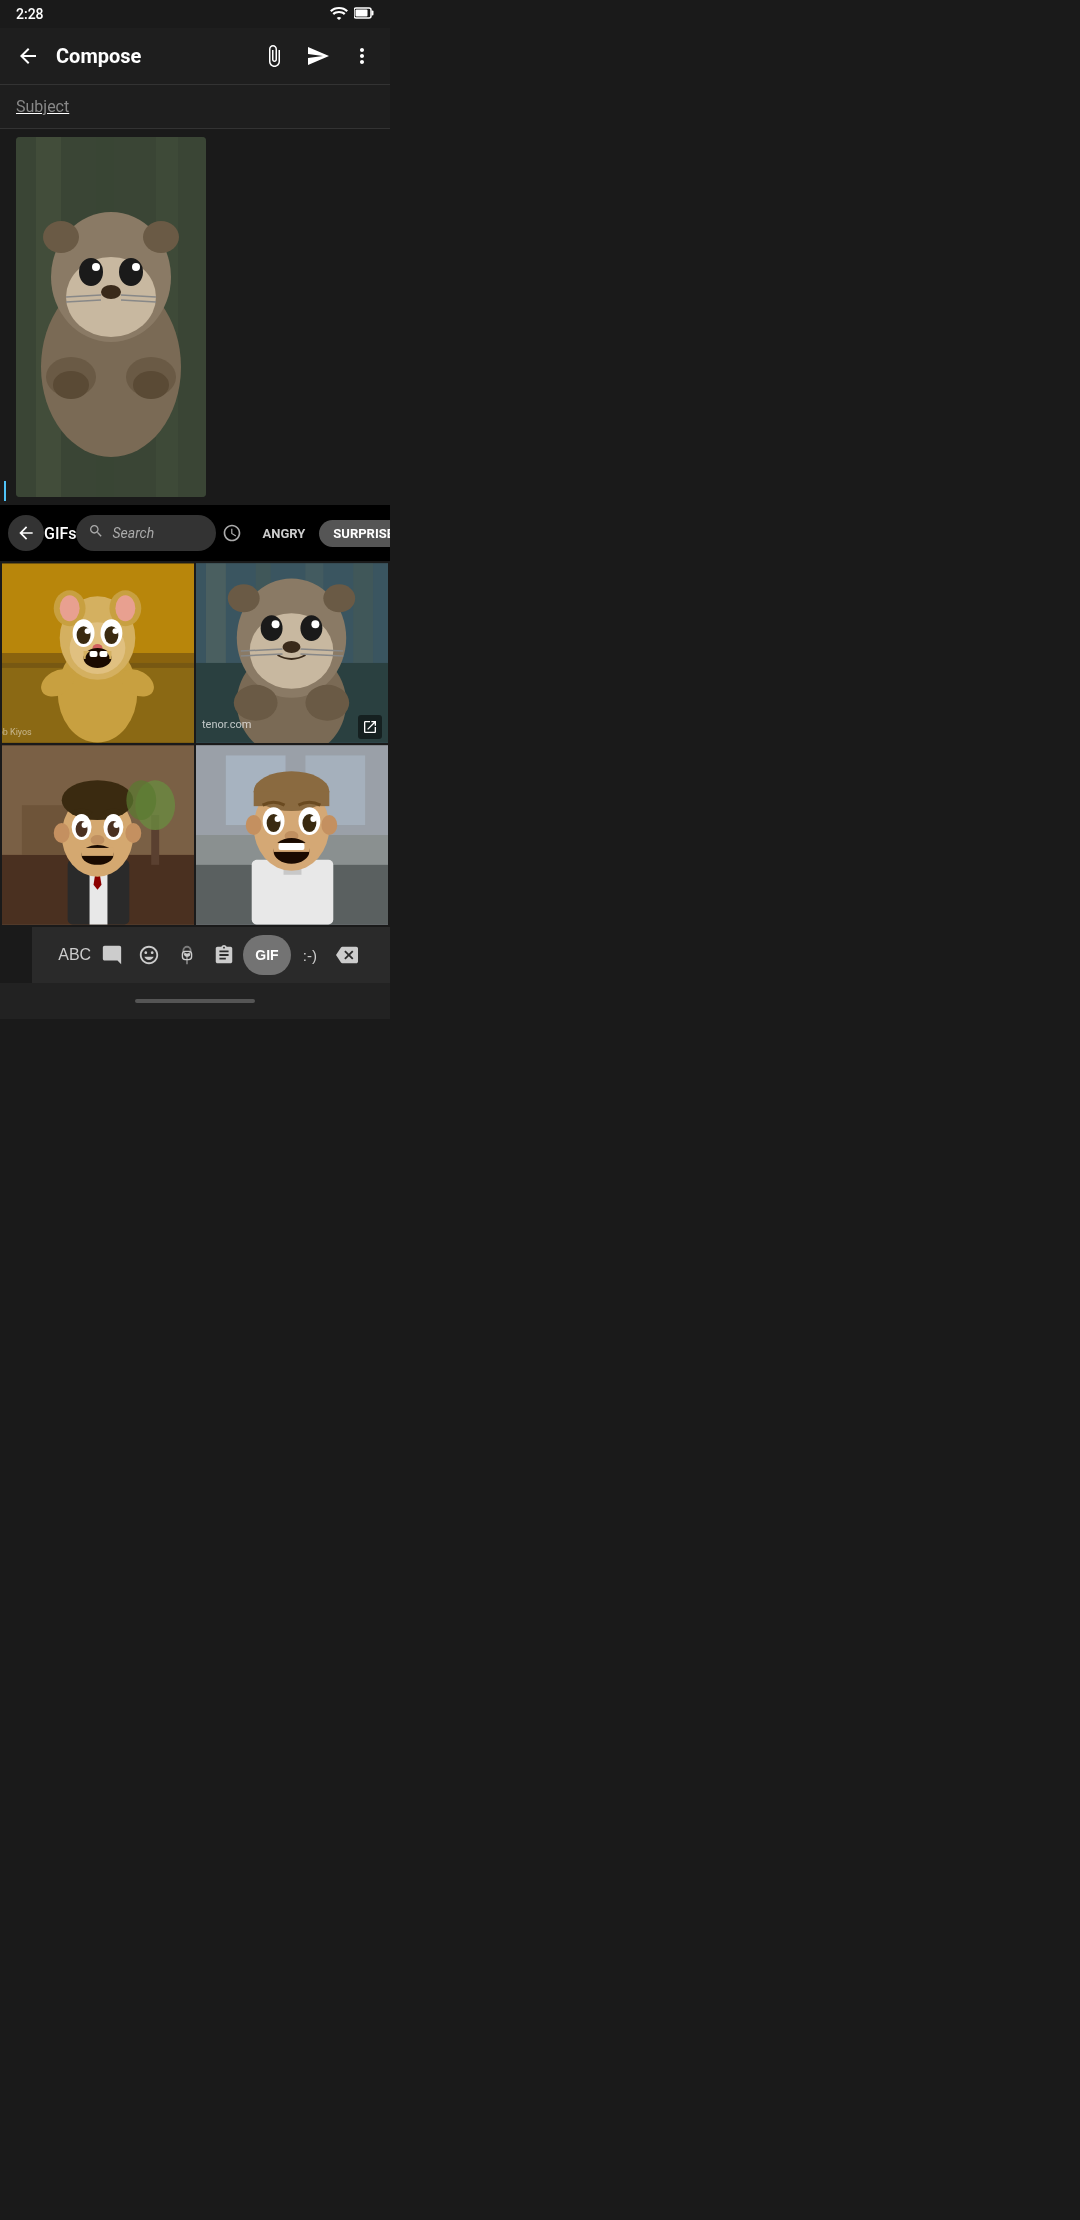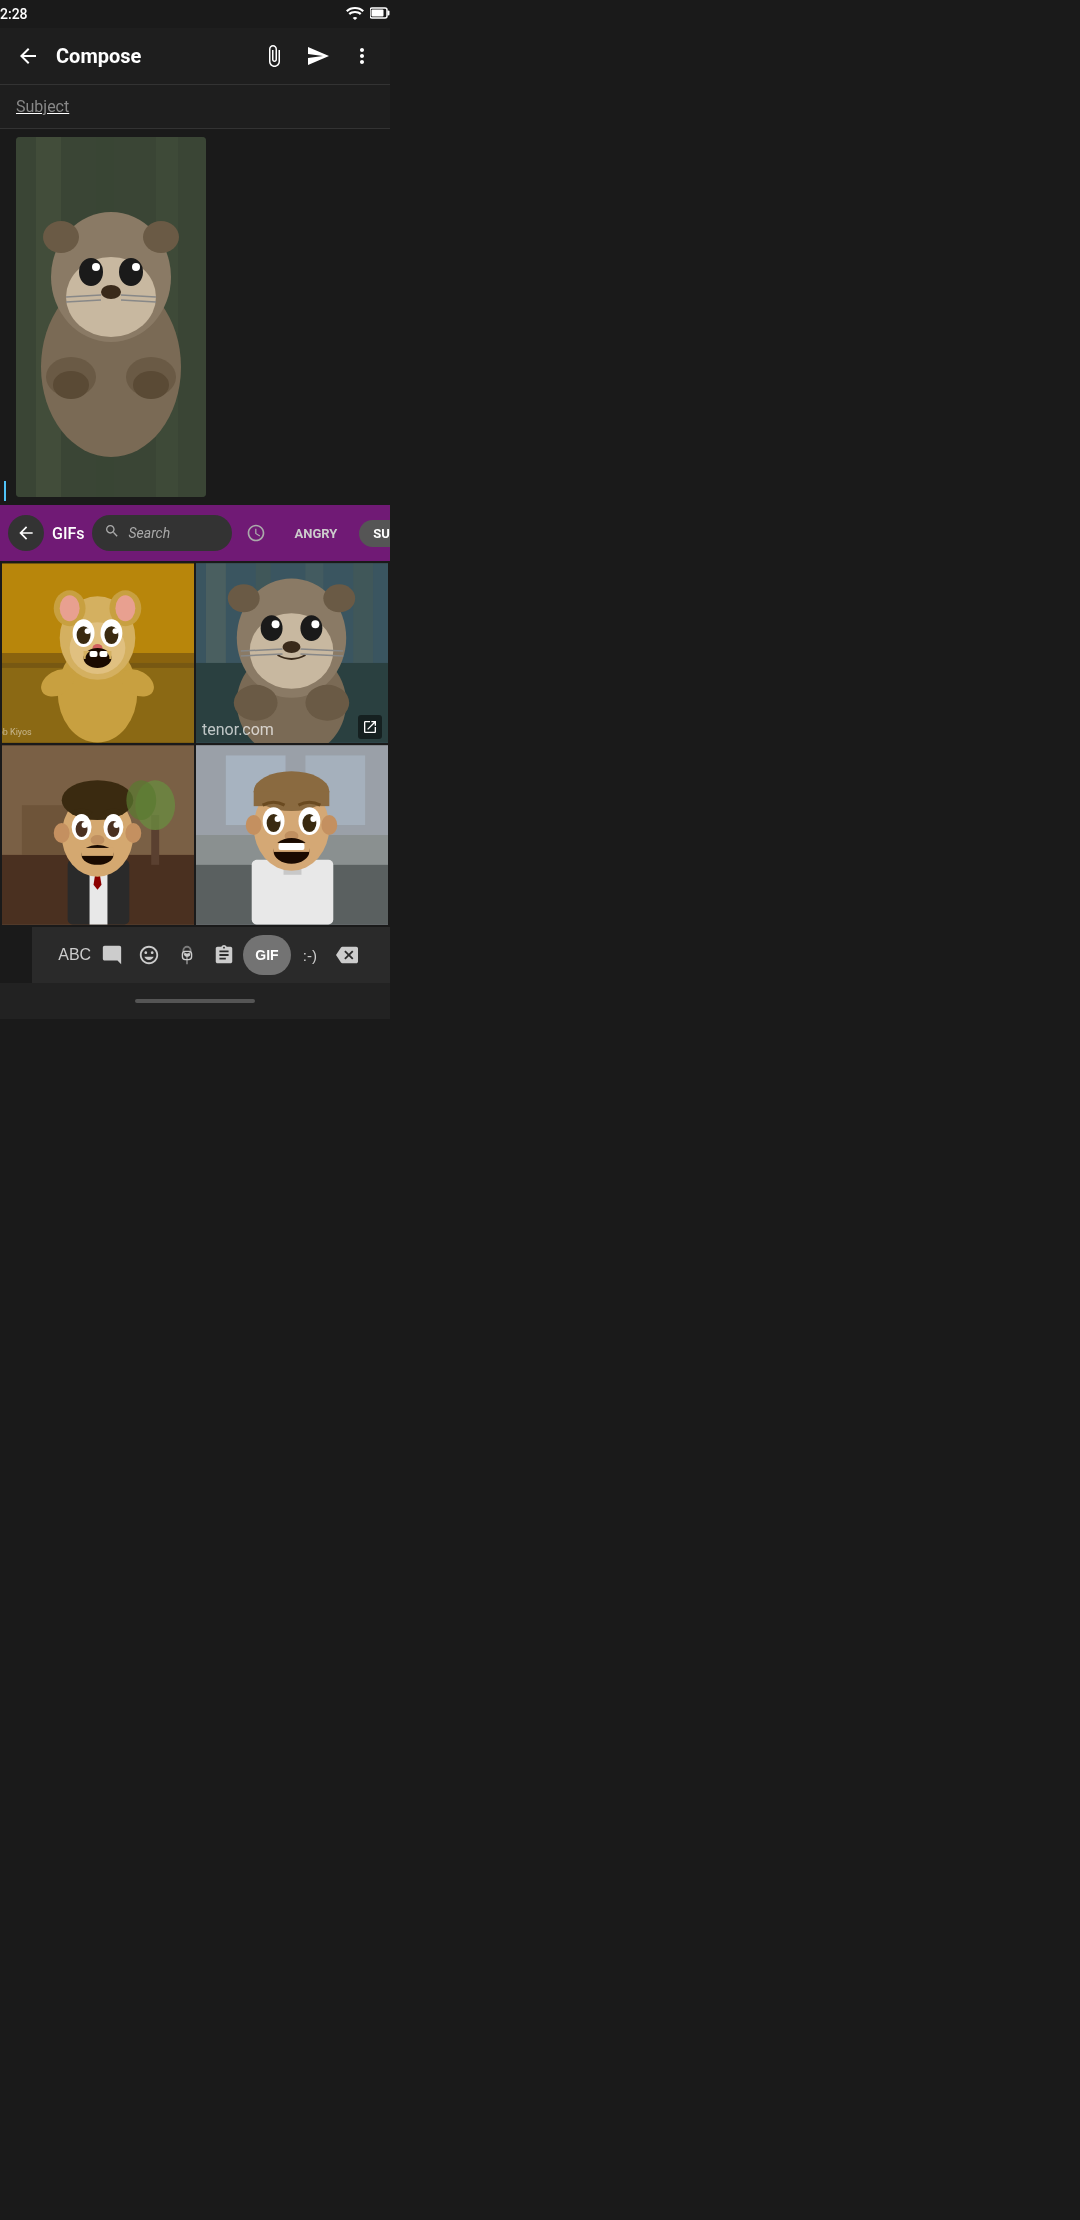--- a/index.html
+++ b/index.html
@@ -13,21 +13,21 @@
       overflow-x: hidden;
     }
 
     
     .status-bar {
       background: #1a1a1a;
       height: 28px;
       display: flex;
       align-items: center;
       justify-content: space-between;
-      padding: 0 0;
+      padding: 0 16px;
     }
     .status-time {
       font-size: 14px;
       font-weight: 500;
       color: #fff;
     }
     .status-icons {
       display: flex;
       align-items: center;
       gap: 6px;
@@ -114,25 +114,24 @@
       bottom: 4px;
       left: 4px;
     }
 
     
     .gif-picker {
       background: #1a1a1a;
     }
     .gif-toolbar {
       height: 56px;
-      background: #701a75;
+      background: #000000;
       display: flex;
       align-items: center;
       padding: 0 8px;
-      gap: 8px;
       overflow-x: auto;
     }
     .gif-back-btn {
       width: 36px;
       height: 36px;
       border-radius: 50%;
       background: #333;
       display: flex;
       align-items: center;
       justify-content: center;
@@ -210,23 +209,23 @@
     .gif-item-inner {
       width: 100%;
       height: 180px;
       display: flex;
       align-items: center;
       justify-content: center;
       overflow: hidden;
     }
     .gif-attribution {
       position: absolute;
-      bottom: 4px;
+      bottom: 12px;
       left: 6px;
-      font-size: 16px;
+      font-size: 11px;
       color: rgba(255,255,255,0.7);
     }
     .gif-external-icon {
       position: absolute;
       bottom: 4px;
       right: 6px;
       width: 24px;
       height: 24px;
       background: rgba(0,0,0,0.5);
       border-radius: 3px;

